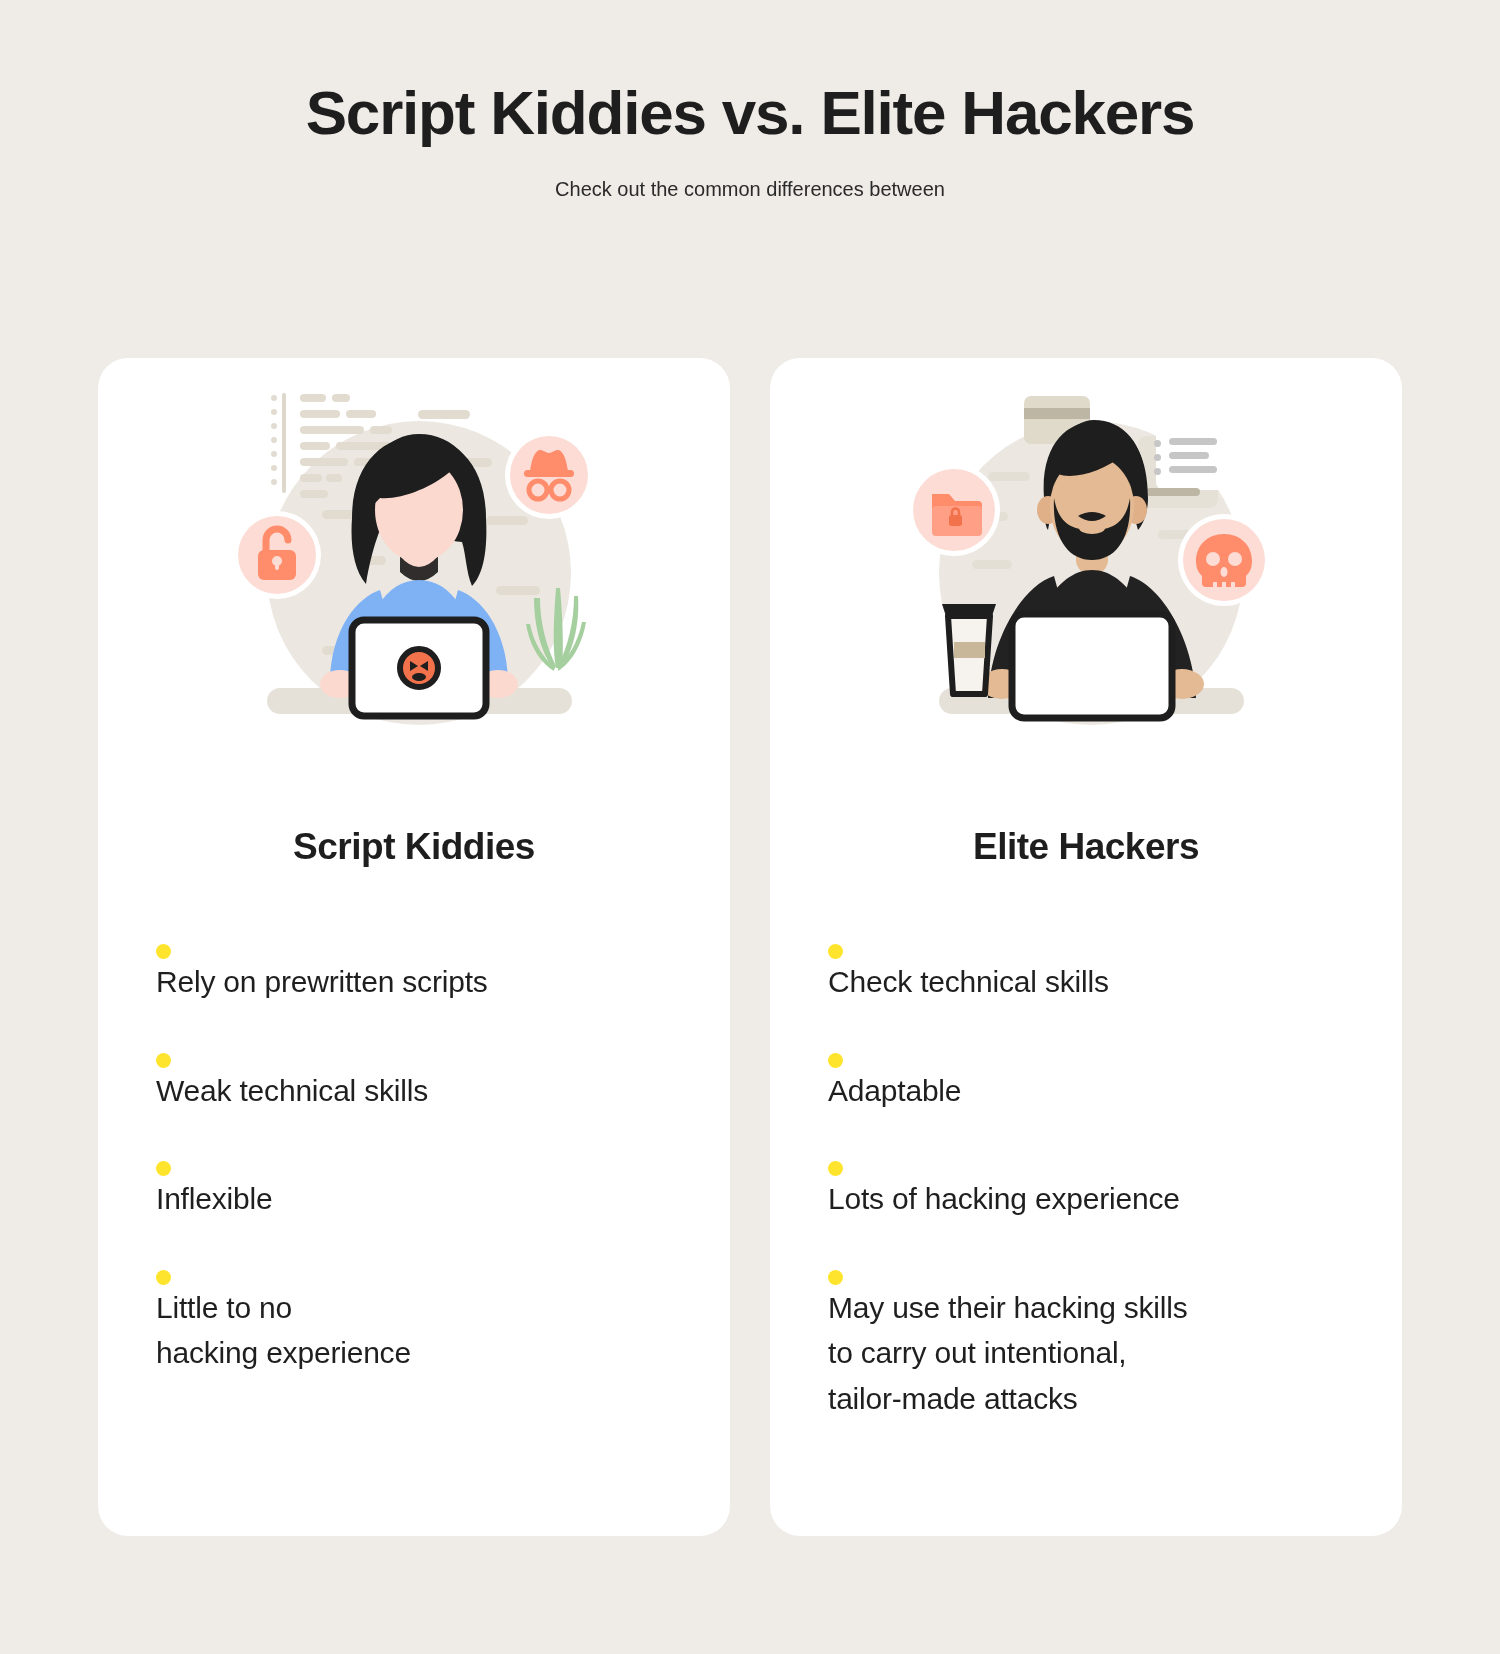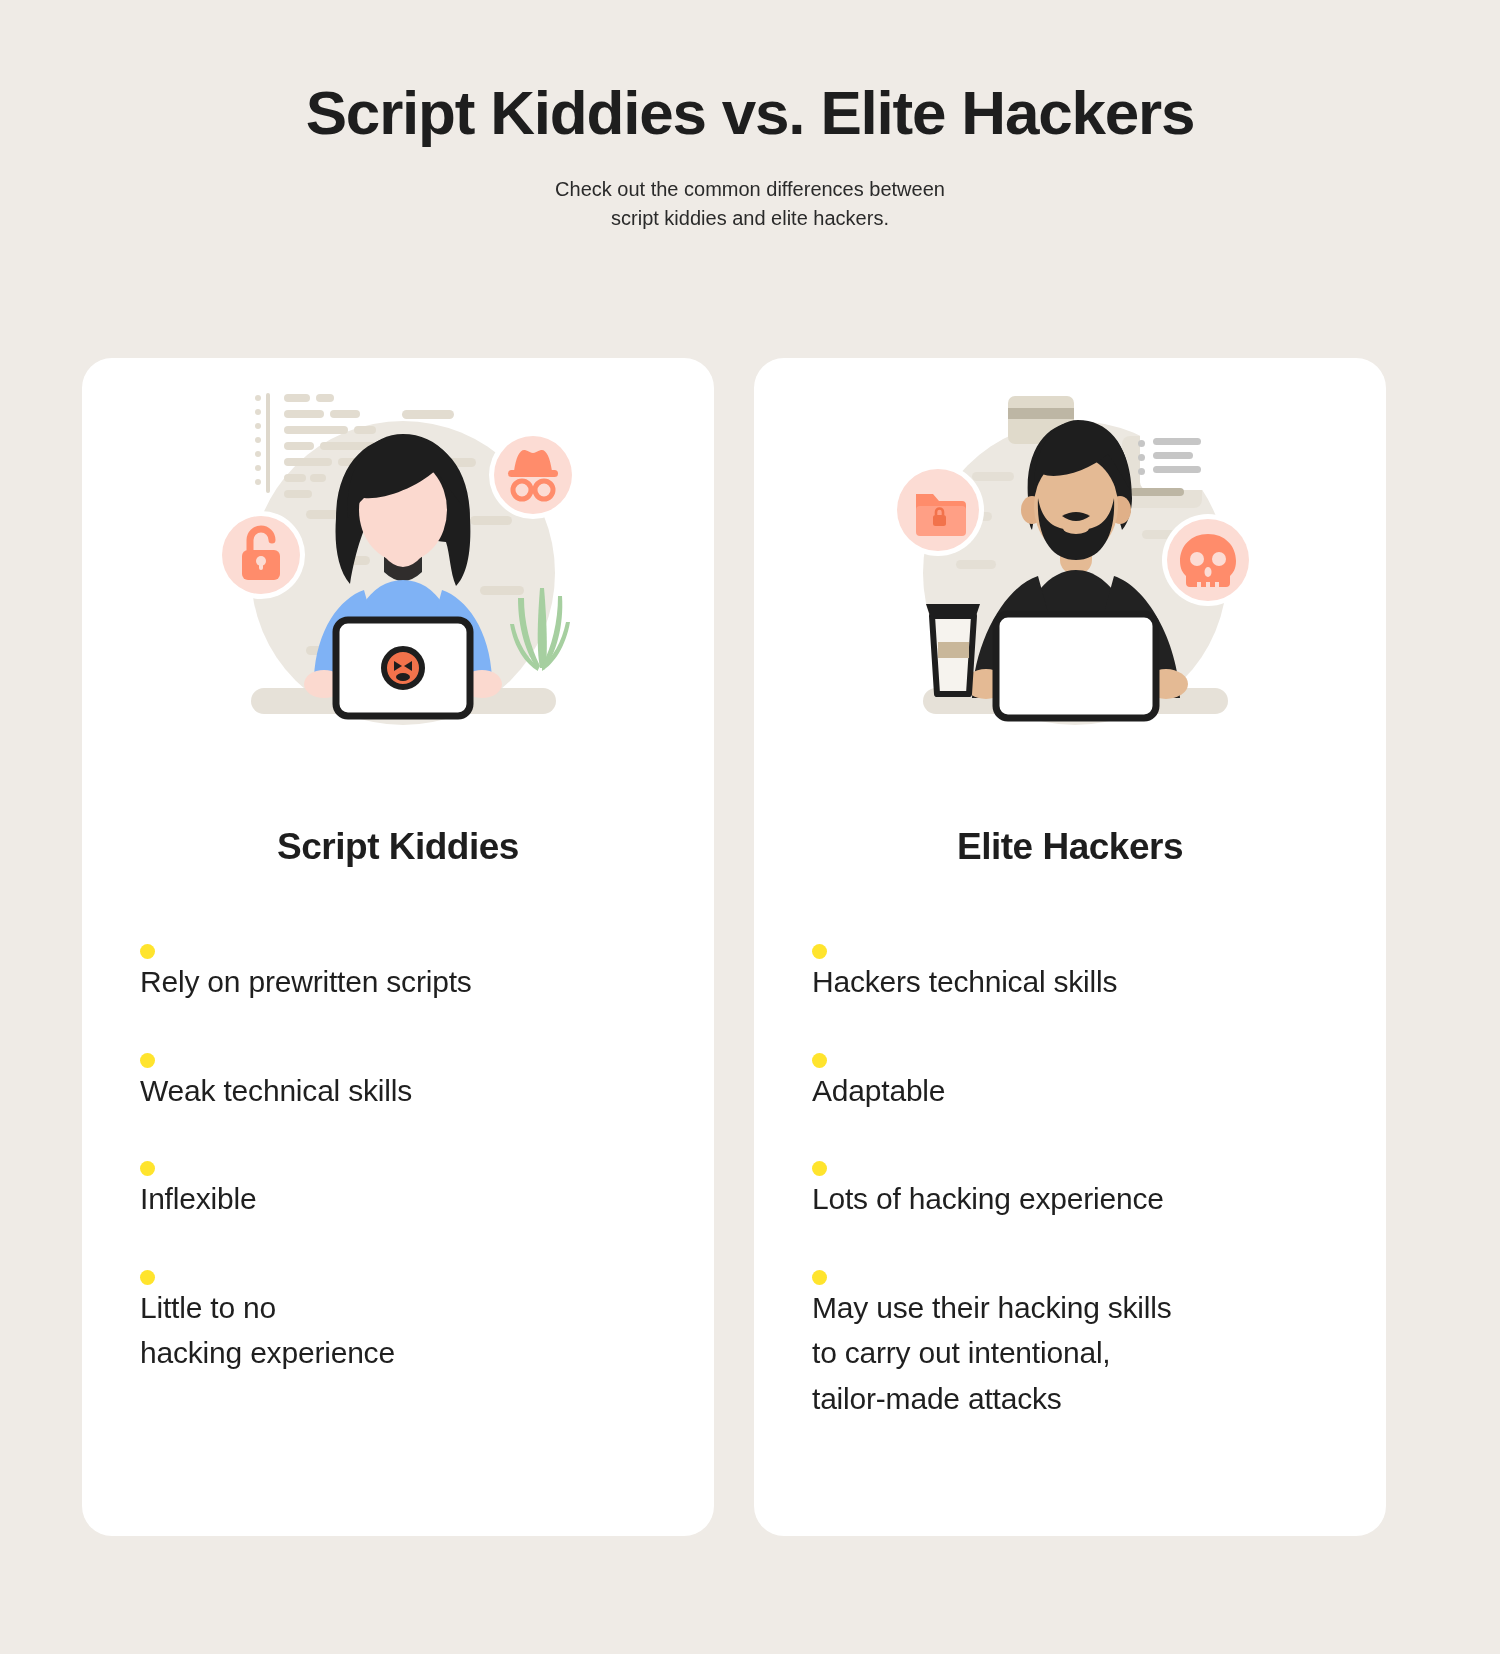--- a/index.html
+++ b/index.html
@@ -41,21 +41,21 @@
     margin: 28px auto 0;
     line-height: 1.42;
     max-width: 820px;
   }
   .subtitle .l2 { display: block; }
 
   
   .cards {
     position: absolute;
     top: 358px;
-    left: 82px;
+    left: 98px;
     width: 1304px;
     display: flex;
     gap: 40px;
   }
   .card {
     width: 632px;
     height: 1178px;
     background: #FFFFFF;
     border-radius: 30px;
     box-sizing: border-box;
@@ -113,21 +113,20 @@
 </style>
 </head>
 <body>
 
 <div class="page">
 
   <div class="header">
     <h1 class="title">Script Kiddies vs. Elite Hackers</h1>
     <p class="subtitle">
       <span class="l2">Check out the common differences between</span>
-      <span class="l2">script kiddies and elite hackers.</span>
     </p>
   </div>
 
   <div class="cards">
 
     <div class="card">
 
       <div class="illo">
         <svg width="420" height="400" viewBox="0 0 420 400">
 
@@ -325,21 +324,21 @@
             <rect x="355" y="224" width="4" height="8" fill="#FCDCD4"></rect>
           </g>
         </svg>
       </div>
 
       <h2 class="card-heading">Elite Hackers</h2>
 
       <ul class="bullets">
         <li class="bullet">
           <span class="dot"></span>
-          <span class="bullet-text">Hackers technical skills</span>
+          <span class="bullet-text">Check technical skills</span>
         </li>
         <li class="bullet">
           <span class="dot"></span>
           <span class="bullet-text">Adaptable</span>
         </li>
         <li class="bullet">
           <span class="dot"></span>
           <span class="bullet-text">Lots of hacking experience</span>
         </li>
         <li class="bullet">

